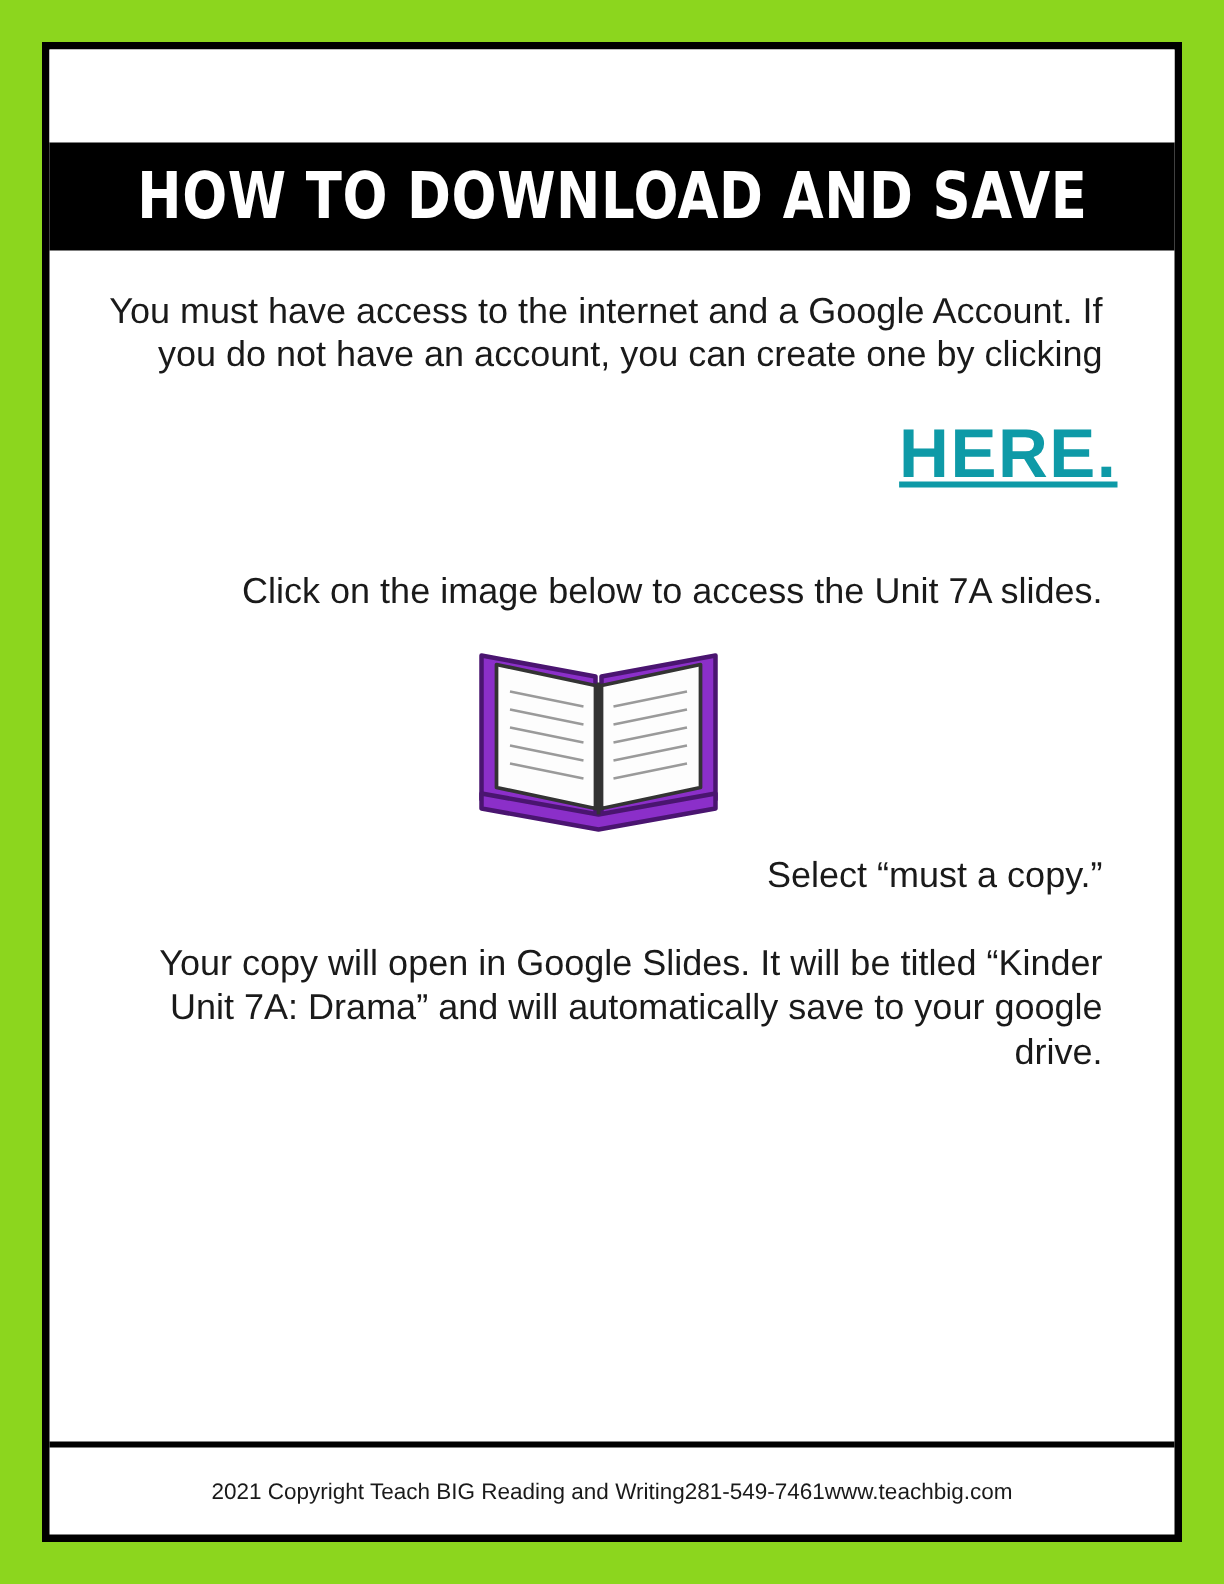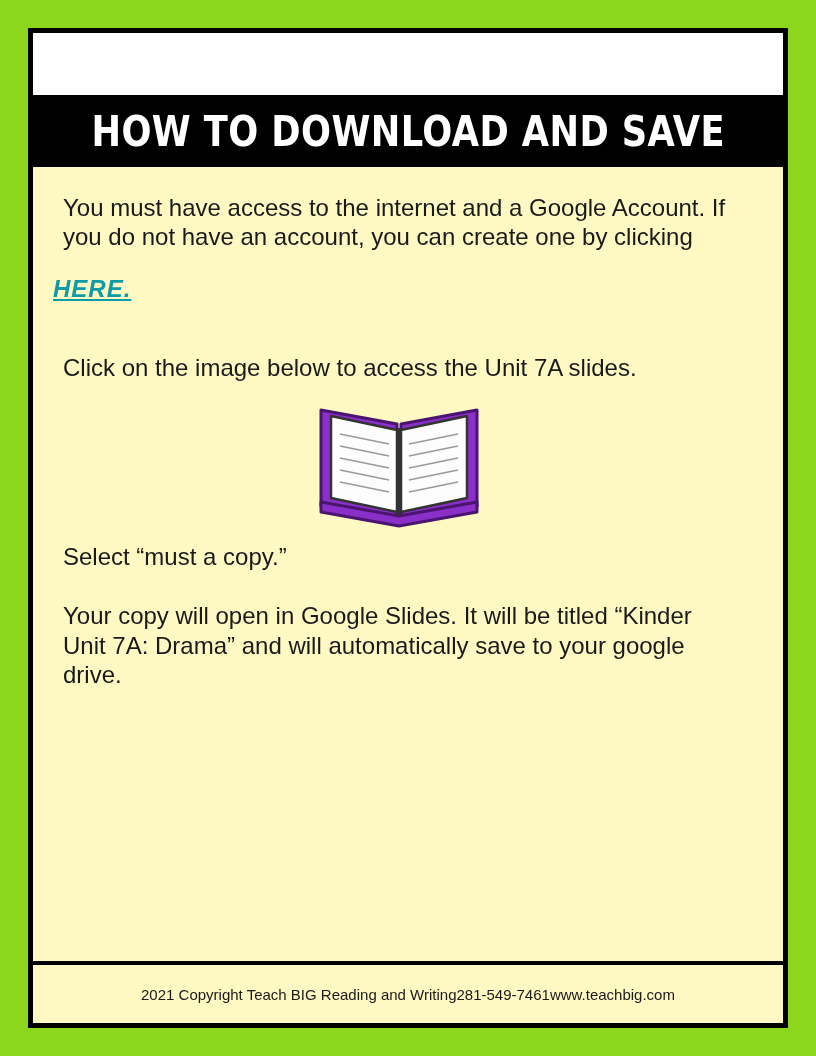--- a/index.html
+++ b/index.html
@@ -12,21 +12,21 @@
     background: #8CD61E;
     font-family: "Liberation Sans", sans-serif;
     overflow: hidden;
   }
   .page {
     position: absolute;
     left: 28px;
     top: 28px;
     width: 760px;
     height: 1000px;
-    background: #fef9c3;
+    background: #ffffff;
     border: 5px solid #000000;
     box-sizing: border-box;
     display: flex;
     flex-direction: column;
   }
   .top-white {
     height: 62px;
     flex: 0 0 auto;
     background: #ffffff;
   }
@@ -44,38 +44,37 @@
     font-weight: bold;
     font-size: 43px;
     letter-spacing: 0.5px;
     transform: scaleX(0.82);
     transform-origin: center;
     white-space: nowrap;
   }
   .content {
     flex: 1 1 auto;
     padding: 26px 38px 0 20px;
-    text-align: left;
+    text-align: right;
     color: #1a1a1a;
     font-size: 24px;
     line-height: 1.22;
   }
   .para {
     margin: 0 0 0 0;
     padding: 0 10px;
   }
   .here-link {
     display: block;
     margin: 22px 0 4px 0;
-    font-size: 24px;
+    font-size: 46px;
     font-weight: bold;
     color: #0e9aa7;
     text-decoration: underline;
     letter-spacing: 1px;
-    font-style: italic;
   }
   .spacer-sm { height: 26px; }
   .spacer-xs { height: 20px; }
   .spacer-md { height: 30px; }
   .book-wrap {
     display: flex;
     justify-content: center;
     align-items: center;
     margin: 12px 0 8px 0;
   }

